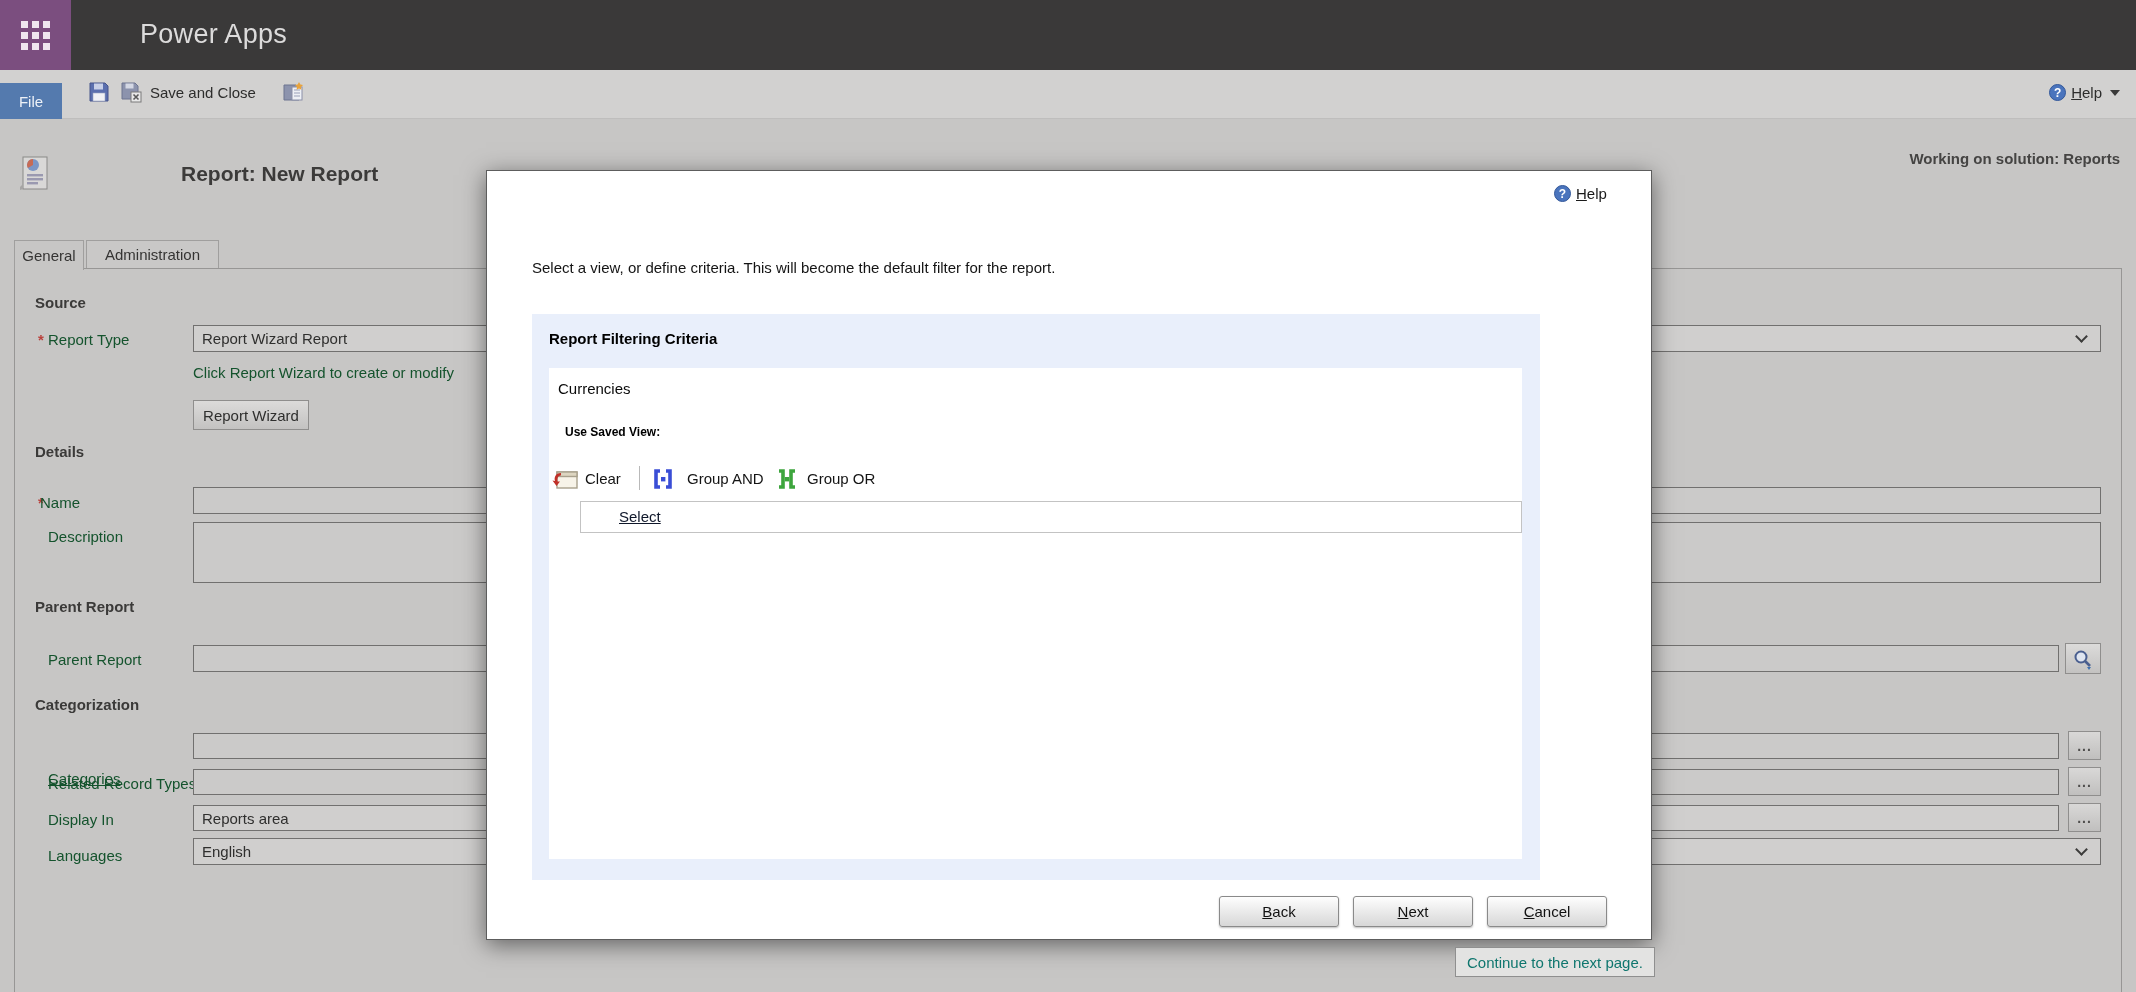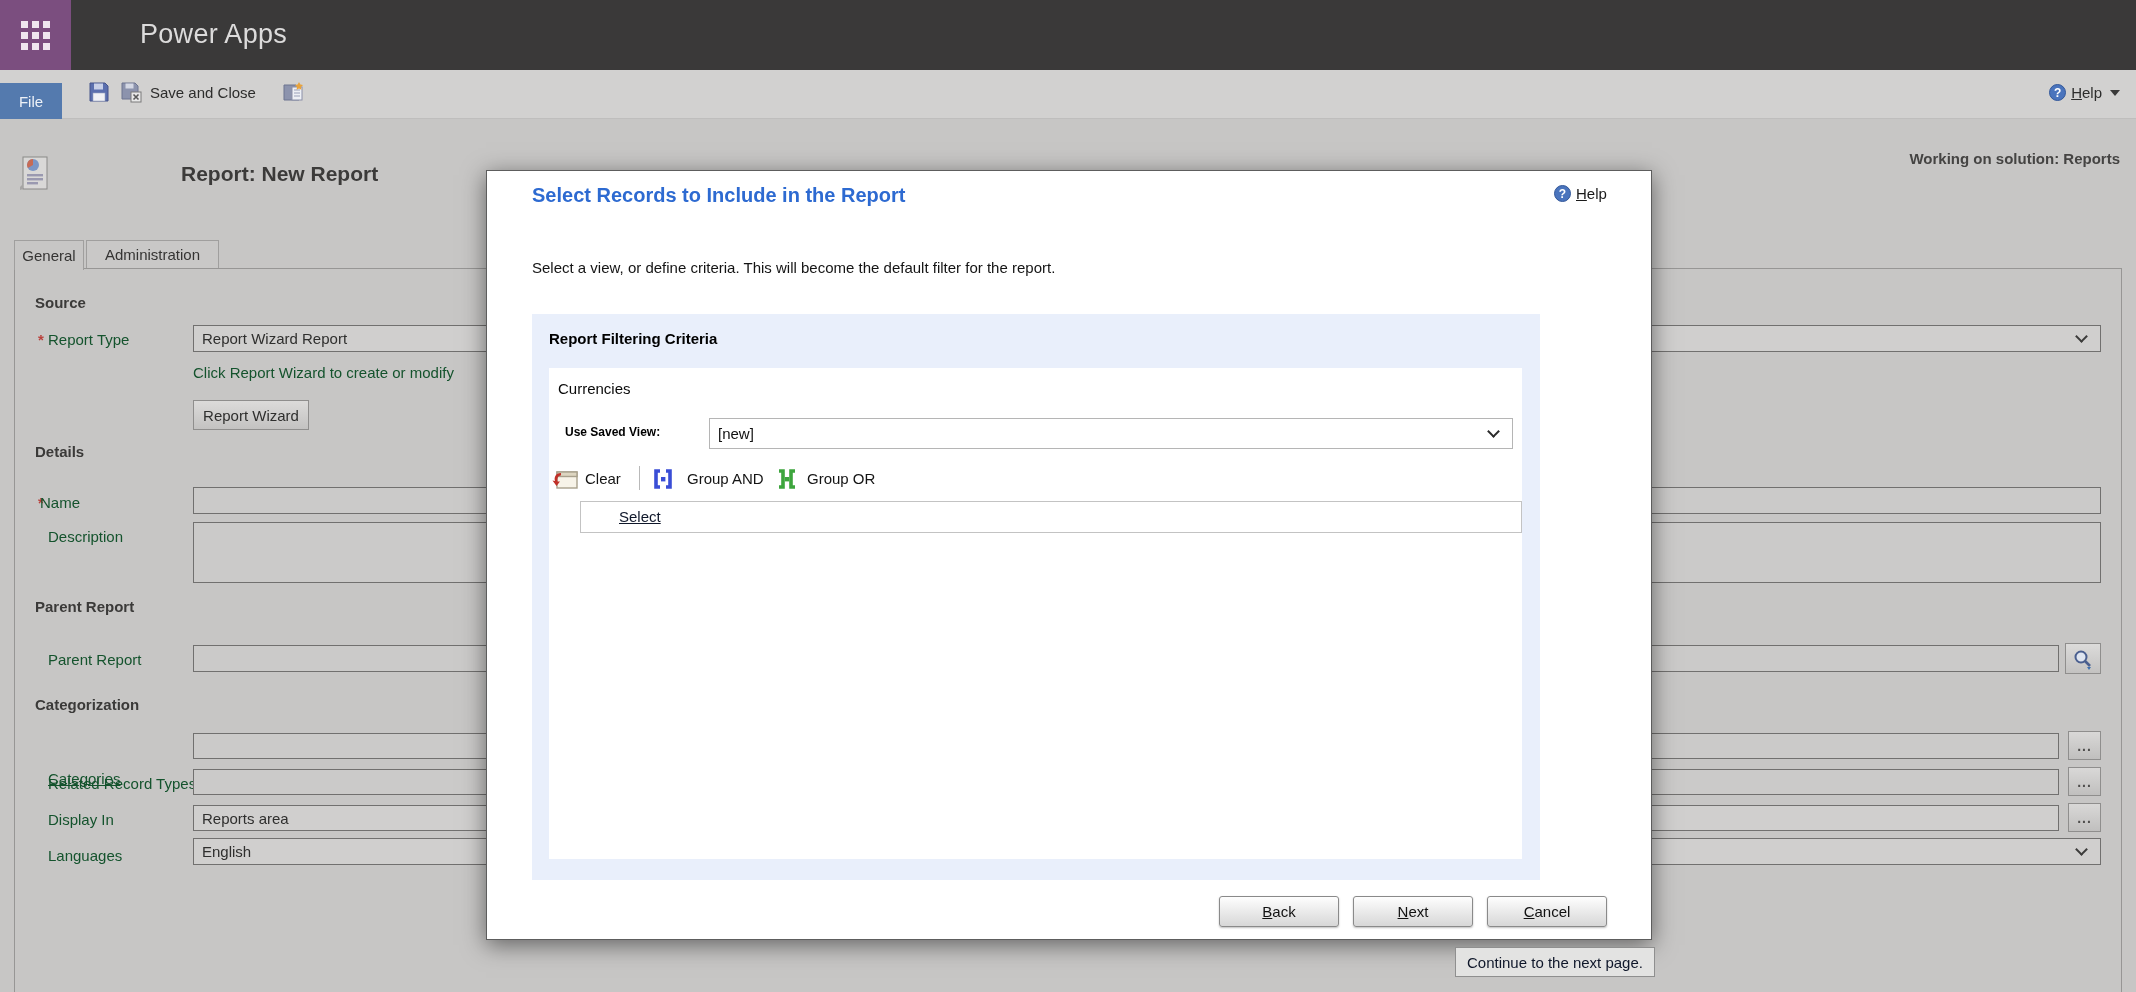--- a/index.html
+++ b/index.html
@@ -47,21 +47,21 @@
   .whitebox { left:17px; top:54px; width:973px; height:491px; background:#ffffff; }
   .entity-h { left:9px; top:12px; font-size:15px; font-weight:normal; color:#0a0a0a; }
   .usv-label { left:16px; top:57px; font-size:12px; font-weight:bold; color:#000000; }
   .usv-select { left:160px; top:50px; width:804px; height:31px; background:#fff; border:1px solid #b5b5b5; font-size:15px; color:#111; display:flex; align-items:center; padding:0 8px; cursor:pointer; }
   .ftool-label { top:102px; font-size:15px; color:#141414; cursor:pointer; }
   .ftool-sep { left:90px; top:98px; width:1px; height:24px; background:#b9b9b9; }
   .select-row { left:31px; top:133px; width:942px; height:32px; border:1px solid #c3c3c3; background:#fff; }
   .select-link { left:38px; top:6px; font-size:15px; color:#0f172a; text-decoration:underline; cursor:pointer; }
   .dlg-btn { top:725px; width:120px; height:31px; background:linear-gradient(#fefefe,#d7d7d7); border:1px solid #8a8a8a; border-radius:3px; font-size:15px; color:#111; display:flex; align-items:center; justify-content:center; cursor:pointer; box-shadow:0 1px 2px rgba(0,0,0,0.25); }
 
-  .tooltip { left:1455px; top:947px; height:30px; background:#e3e3e2; border:1px solid #8f8f8f; font-size:15px; color:#0f172a; display:flex; align-items:center; padding:0 11px; z-index:11; }
+  .tooltip { left:1455px; top:947px; height:30px; background:#e3e3e2; border:1px solid #8f8f8f; font-size:15px; color:#0f766e; display:flex; align-items:center; padding:0 11px; z-index:11; }
   u { text-decoration:underline; }
 </style>
 </head>
 <body>
 
 <div class="screen">
 
   <header class="abs appbar">
     <div class="abs waffle">
       <div class="waffle-grid">
@@ -165,38 +165,33 @@
     <span>Reports area</span>
   </div>
   <div class="abs mini-btn" style="left:2068px; top:803px;">...</div>
   <div class="abs lbl" style="left:48px; top:847px;">Languages</div>
   <div class="abs field filled" style="left:193px; top:838px; width:1908px; height:27px;">
     <span>English</span>
     <i class="chev"></i>
   </div>
 
   <div class="abs modal">
-    <div class="abs modal-title">Select Records to Include in the Report</div>
     <div class="abs help-group" style="left:1067px; top:14px;">
       <div class="q-icon">?</div>
       <span style="font-size:15px; color:#1a1a1a;"><u>H</u>elp</span>
     </div>
     <div class="abs modal-sub">Select a view, or define criteria. This will become the default filter for the report.</div>
 
     <div class="abs panel">
       <div class="abs panel-h">Report Filtering Criteria</div>
 
       <div class="abs whitebox">
         <div class="abs entity-h">Currencies</div>
 
         <div class="abs usv-label">Use Saved View:</div>
-        <div class="abs usv-select">
-          <span>[new]</span>
-          <i class="chev" style="border-color:#2b2b2b;"></i>
-        </div>
 
         <svg class="abs" style="left:2px; top:96px; width:30px; height:30px;" viewBox="0 0 30 30">
           <rect x="6" y="8" width="20" height="16" fill="#f7f3e8" stroke="#a8a08c" stroke-width="1.4"></rect>
           <rect x="6" y="8" width="20" height="4.5" fill="#ddd5c0" stroke="#a8a08c" stroke-width="1.4"></rect>
           <path d="M10 9 C4 9 3 14 4 17 L1.5 16.5 L5.5 22 L9 17.5 L6.5 17.5 C6 13.5 7.5 11.5 10 11.5 Z" fill="#c03028"></path>
         </svg>
         <span class="abs ftool-label" style="left:36px;">Clear</span>
         <div class="abs ftool-sep"></div>
         <svg class="abs" style="left:102px; top:99px; width:24px; height:24px;" viewBox="0 0 24 24">
           <path d="M9 4 H5 V20 H9" stroke="#3a4ed6" stroke-width="3.6" fill="none"></path>

